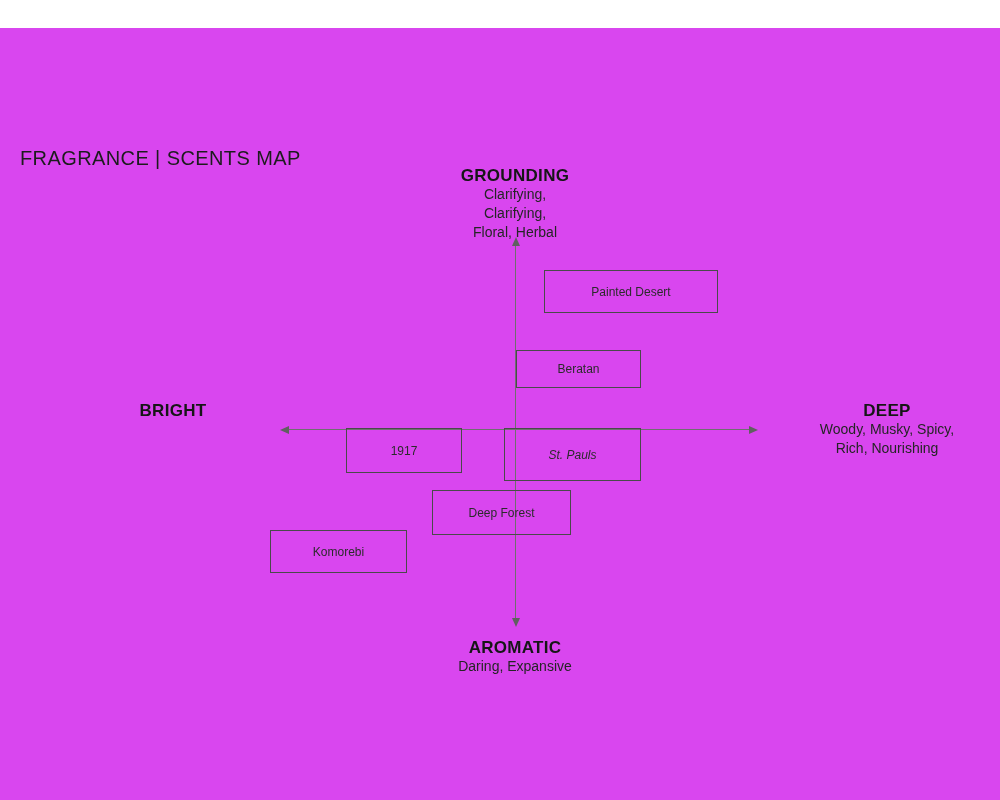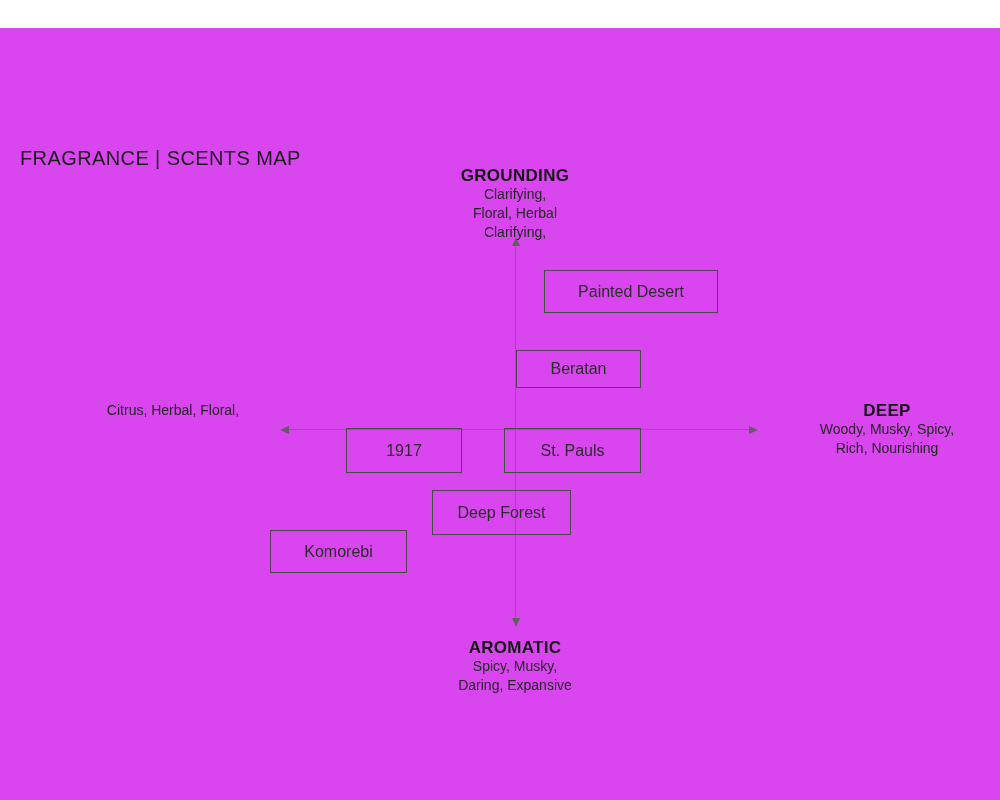--- a/index.html
+++ b/index.html
@@ -98,21 +98,21 @@
   .pole.left   { left: 53px;  top: 373px; }
   .pole.right  { left: 767px; top: 373px; }
   
   .fbox {
     position: absolute;
     border: 1.5px solid #4a4a4a;
     background: transparent;
     display: flex;
     align-items: center;
     justify-content: center;
-    font-size: 16px;
+    font-size: 12px;
     color: #2b2b2b;
     box-sizing: border-box;
     white-space: nowrap;
   }
 </style>
 </head>
 <body>
 
 <div class="stage">
 
@@ -121,45 +121,44 @@
   <div class="vline"></div>
   <div class="hline"></div>
   <div class="arrow up"></div>
   <div class="arrow down"></div>
   <div class="arrow left"></div>
   <div class="arrow right"></div>
 
   <div class="pole top">
     <div class="pole-title">GROUNDING</div>
     <div>Clarifying,</div>
+    <div>Clarifying,</div>
     <div>Floral, Herbal</div>
-    <div>Clarifying,</div>
   </div>
 
   <div class="pole bottom">
     <div class="pole-title">AROMATIC</div>
-    <div>Spicy, Musky,</div>
     <div>Daring, Expansive</div>
   </div>
 
   <div class="pole left">
-    <div>Citrus, Herbal, Floral,</div>
+    <div class="pole-title">BRIGHT</div>
   </div>
 
   <div class="pole right">
     <div class="pole-title">DEEP</div>
     <div>Woody, Musky, Spicy,</div>
     <div>Rich, Nourishing</div>
   </div>
 
   <div class="fbox" style="left:544px; top:242px; width:174px; height:43px;">Painted Desert</div>
 
   <div class="fbox" style="left:516px; top:322px; width:125px; height:38px;">Beratan</div>
 
   <div class="fbox" style="left:346px; top:400px; width:116px; height:45px;">1917</div>
 
-  <div class="fbox" style="left:504px; top:400px; width:137px; height:45px;">St. Pauls</div>
+  <div class="fbox" style="left:504px; top:400px; width:137px; height:53px;font-style:italic;">St. Pauls</div>
 
   <div class="fbox" style="left:432px; top:462px; width:139px; height:45px;text-align:center;">Deep Forest</div>
 
   <div class="fbox" style="left:270px; top:502px; width:137px; height:43px;">Komorebi</div>
 
 </div>
 
 </body></html>

